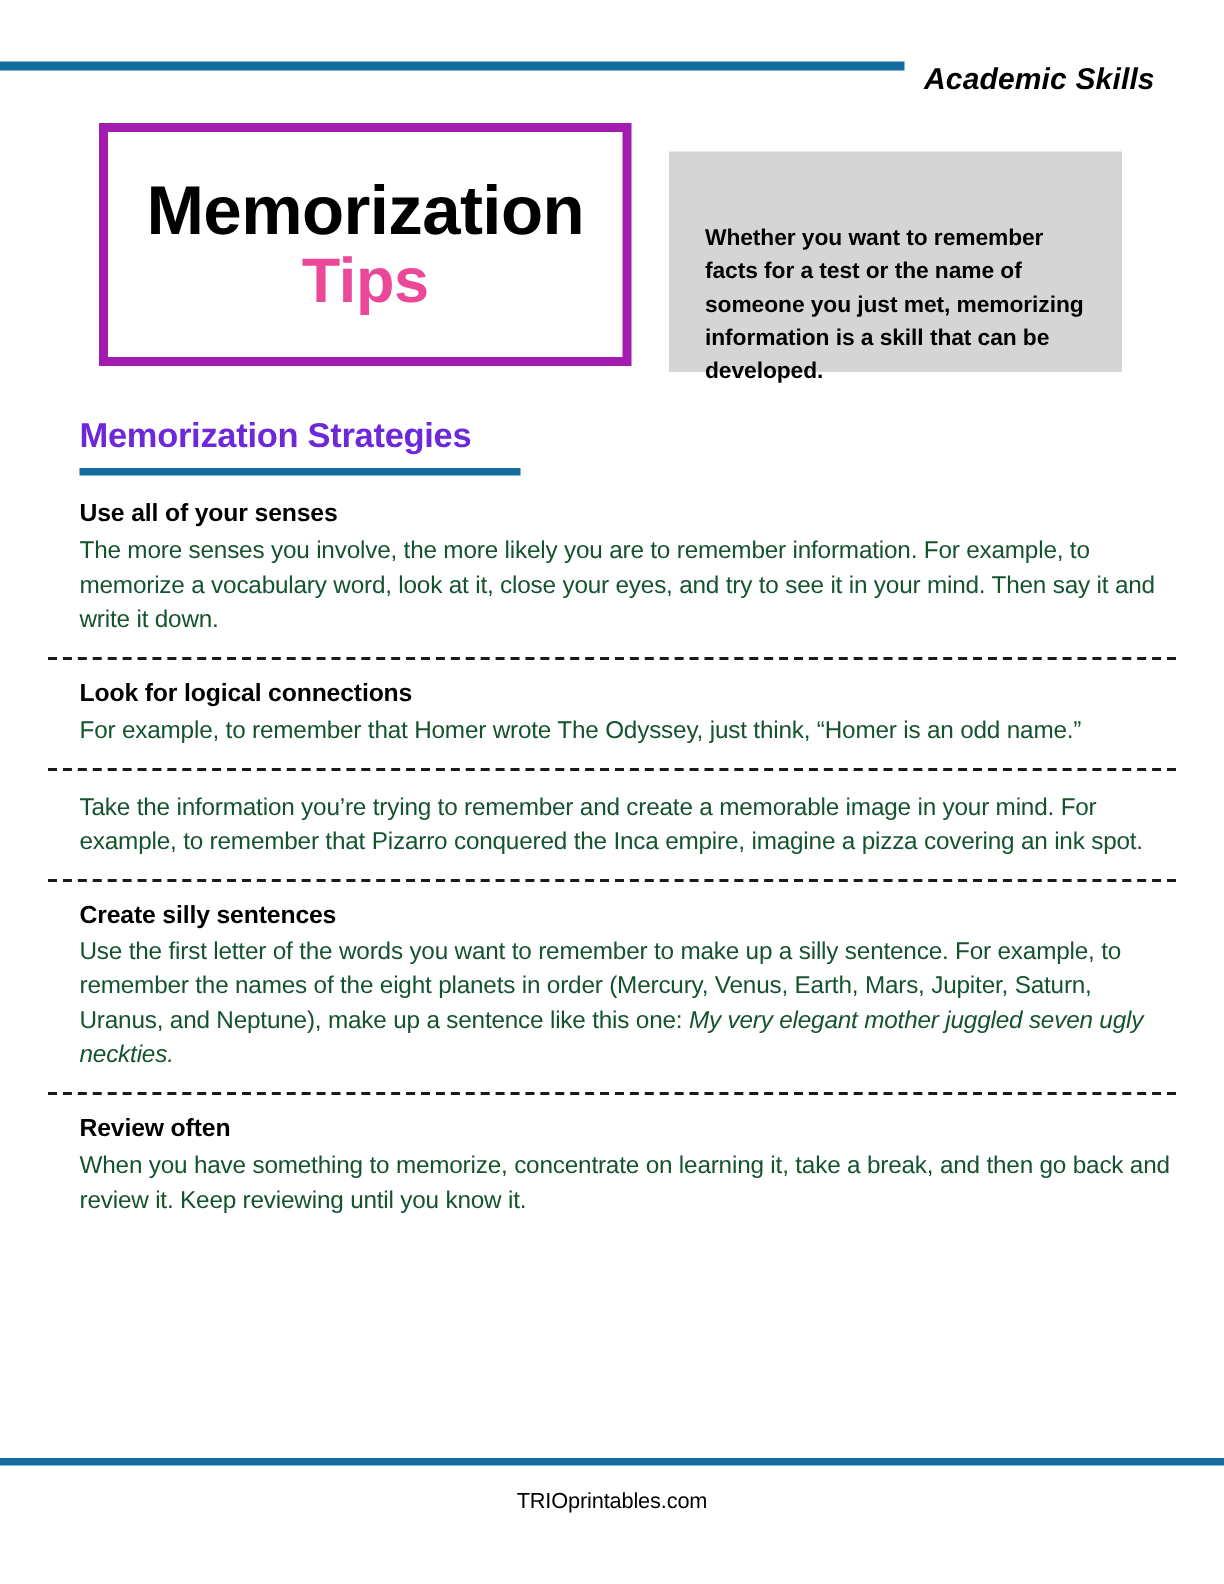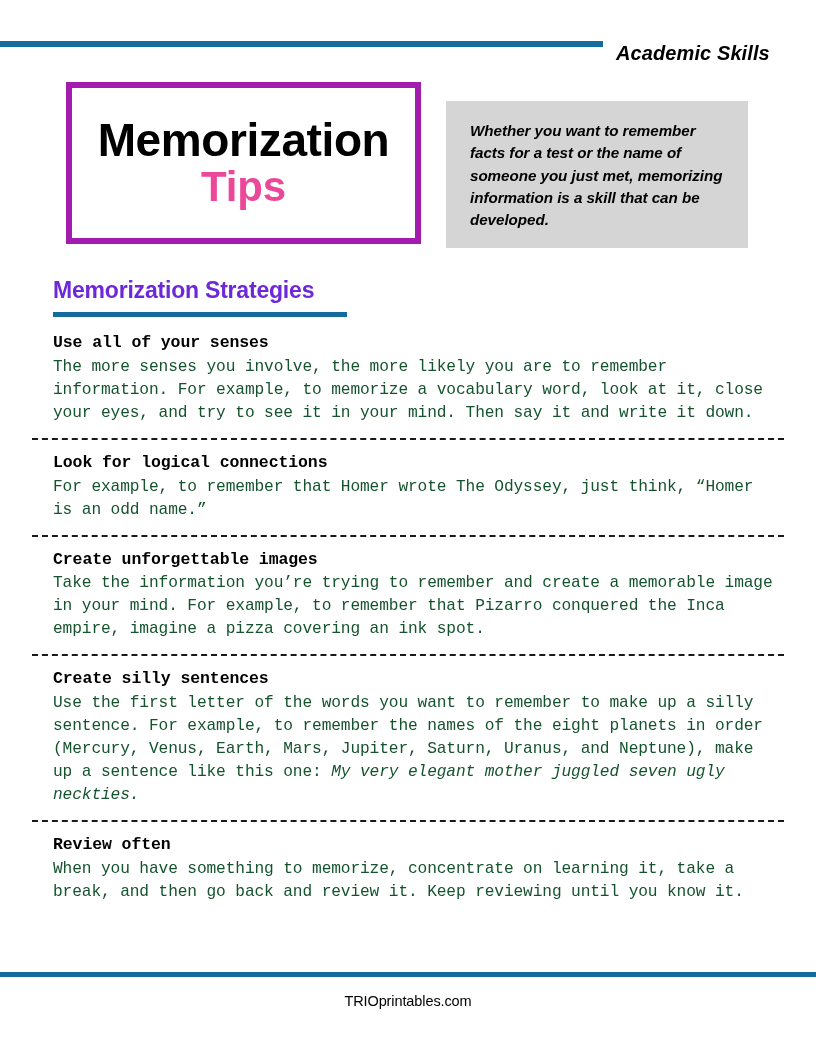--- a/index.html
+++ b/index.html
@@ -82,23 +82,23 @@
     top: 101px;
     width: 302px;
     height: 147px;
     background: #D5D5D5;
     box-sizing: border-box;
     padding: 19px 22px 0 24px;
   }
   .callout-text {
     font-size: 15.2px;
     font-weight: bold;
-    font-style: italic;
     line-height: 1.47;
     letter-spacing: -0.05px;
+    margin-top: 28px;
   }
 
   
   .section-head {
     position: absolute;
     left: 53px;
     top: 278px;
     width: 700px;
   }
   .section-title {
@@ -117,21 +117,20 @@
 
   
   .tips {
     position: absolute;
     left: 32px;
     top: 333px;
     width: 752px;
   }
   .tip {
     padding: 0 0 0 21px;
-    font-family: Liberation Mono, monospace;
   }
   .tip-head {
     font-size: 16.5px;
     font-weight: bold;
     letter-spacing: -0.1px;
     line-height: 1.2;
     margin-bottom: 3px;
   }
   .tip-body {
     font-size: 16.2px;
@@ -198,21 +197,20 @@
   </div>
   <div class="divider"></div>
 
   <div class="tip">
     <div class="tip-head">Look for logical connections</div>
     <div class="tip-body">For example, to remember that Homer wrote The Odyssey,  just think, “Homer is an odd name.”</div>
   </div>
   <div class="divider"></div>
 
   <div class="tip">
-    <div class="tip-head">Create unforgettable images</div>
     <div class="tip-body">Take the information you’re trying to remember and create a memorable image in your mind. For example, to remember that Pizarro conquered the Inca empire, imagine a pizza covering an ink spot.</div>
   </div>
   <div class="divider"></div>
 
   <div class="tip">
     <div class="tip-head">Create silly sentences</div>
     <div class="tip-body"><span>Use the first letter of the words you want to remember to make up a silly sentence. For example, to remember the names of the eight planets in order (Mercury, Venus, Earth, Mars, Jupiter, Saturn, Uranus, and Neptune), make up a sentence like this one: </span><em>My very elegant mother juggled seven ugly neckties.</em></div>
   </div>
   <div class="divider"></div>
 

